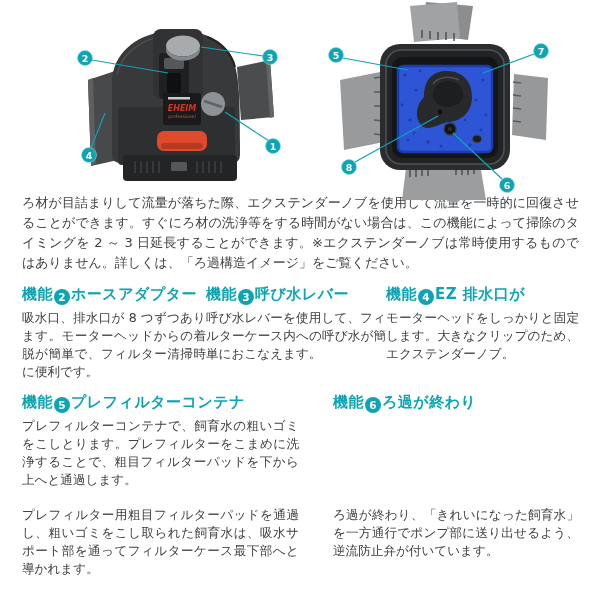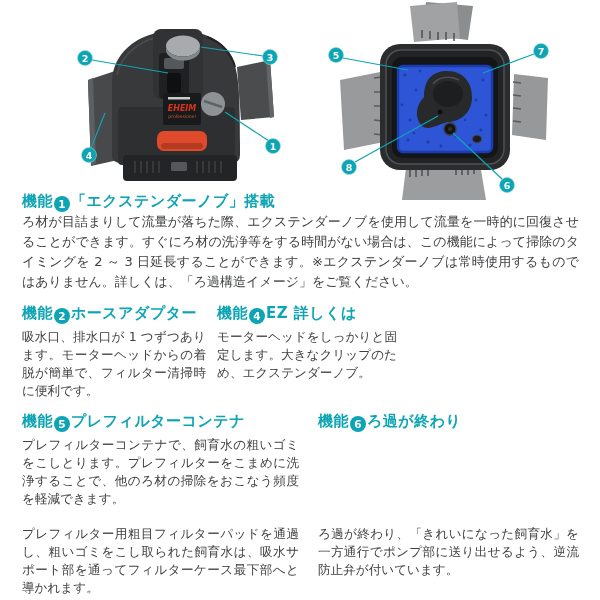--- a/index.html
+++ b/index.html
@@ -12,22 +12,22 @@
   .fig-left  { position:absolute; left:55px;  top:5px; }
   .fig-right { position:absolute; left:310px; top:0; }
 
   .content { padding:3px 21px 0 22px; }
   .sec-head { color:var(--accent); font-weight:bold; font-size:15px; line-height:17px; letter-spacing:.5px; }
   .num { display:inline-block; width:16px; height:16px; border-radius:50%; background:var(--accent);
          color:#fff; font-size:10.5px; line-height:16px; text-align:center; font-weight:bold;
          vertical-align:-2px; margin:0 1px; letter-spacing:0; }
   .sec-body { font-size:13px; line-height:20px; text-align:justify; }
   .row { display:grid; margin-top:13px; }
-  .row3 { grid-template-columns:184px 180px 1fr; column-gap:11px; }
-  .row2 { grid-template-columns:277px 1fr; column-gap:19px; }
+  .row3 { grid-template-columns:184px 180px 1fr; }
+  .row2 { grid-template-columns:277px 1fr; column-gap:34px; }
   .row .sec-body { font-size:12.6px; line-height:18px; margin-top:4px; }
 
   svg text.callout-n { fill:#fff; font-family:"DejaVu Sans","Liberation Sans",sans-serif;
                        font-size:9.5px; font-weight:bold; text-anchor:middle; }
   svg .callout-line { stroke:var(--accent); stroke-width:1.2; fill:none; }
   svg .callout-dot  { fill:var(--accent); stroke:#8fd6dd; stroke-width:.6; }
 </style>
 </head>
 <body>
 
@@ -165,39 +165,42 @@
       <g>
         <circle class="callout-dot" cx="39" cy="167" r="7.5"></circle>
         <text class="callout-n" x="39" y="170.5">8</text>
       </g>
     </svg>
   </div>
 
   <div class="content">
 
     <section>
-      <h3 class="sec-head"><span>機能</span><span class="num">1</span><span>「エクステンダーノブ」搭載</span></h3>
       <p class="sec-body">ろ材が目詰まりして流量が落ちた際、エクステンダーノブを使用して流量を一時的に回復させることができます。すぐにろ材の洗浄等をする時間がない場合は、この機能によって掃除のタイミングを 2 ～ 3 日延長することができます。※エクステンダーノブは常時使用するものではありません。詳しくは、「ろ過構造イメージ」をご覧ください。</p>
     </section>
 
     <div class="row row3">
       <section>
         <h3 class="sec-head"><span>機能</span><span class="num">2</span><span>ホースアダプター</span></h3>
-        <p class="sec-body">吸水口、排水口が 1 つずつあります。モーターヘッドからの着脱が簡単で、フィルター清掃時に便利です。</p>
-      </section>
-      <section>
-        <h3 class="sec-head"><span>機能</span><span class="num">4</span><span>EZ 詳しくは</span></h3>
+        <p class="sec-body">吸水口、排水口が 8 つずつあります。モーターヘッドからの着脱が簡単で、フィルター清掃時に便利です。</p>
+      </section>
+      <section>
+        <h3 class="sec-head"><span>機能</span><span class="num">3</span><span>呼び水レバー</span></h3>
+        <p class="sec-body">呼び水レバーを使用して、フィルターケース内への呼び水が簡単におこなえます。</p>
+      </section>
+      <section>
+        <h3 class="sec-head"><span>機能</span><span class="num">4</span><span>EZ 排水口が</span></h3>
         <p class="sec-body">モーターヘッドをしっかりと固定します。大きなクリップのため、エクステンダーノブ。</p>
       </section>
     </div>
 
     <div class="row row2">
       <section>
         <h3 class="sec-head"><span>機能</span><span class="num">5</span><span>プレフィルターコンテナ</span></h3>
-        <p class="sec-body">プレフィルターコンテナで、飼育水の粗いゴミをこしとります。プレフィルターをこまめに洗浄することで、他のろ材の掃除をおこなう頻度を軽減できます。</p>
+        <p class="sec-body">プレフィルターコンテナで、飼育水の粗いゴミをこしとります。プレフィルターをこまめに洗浄することで、粗目フィルターパッドを下から上へと通過します。</p>
       </section>
       <section>
         <h3 class="sec-head"><span>機能</span><span class="num">6</span><span>ろ過が終わり</span></h3>
       </section>
     </div>
 
     <div class="row row2">
       <section>
         <p class="sec-body">プレフィルター用粗目フィルターパッドを通過し、粗いゴミをこし取られた飼育水は、吸水サポート部を通ってフィルターケース最下部へと導かれます。</p>
       </section>

